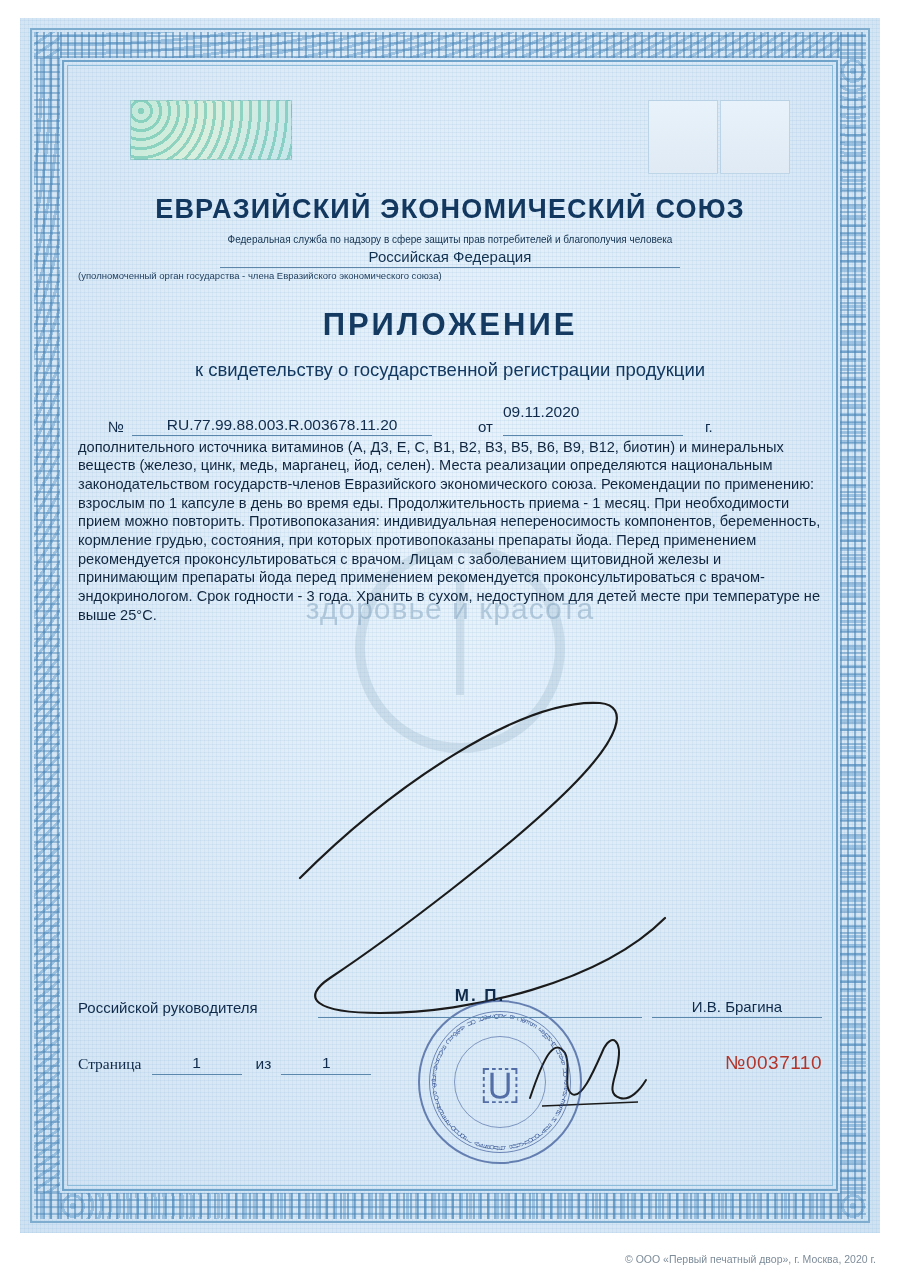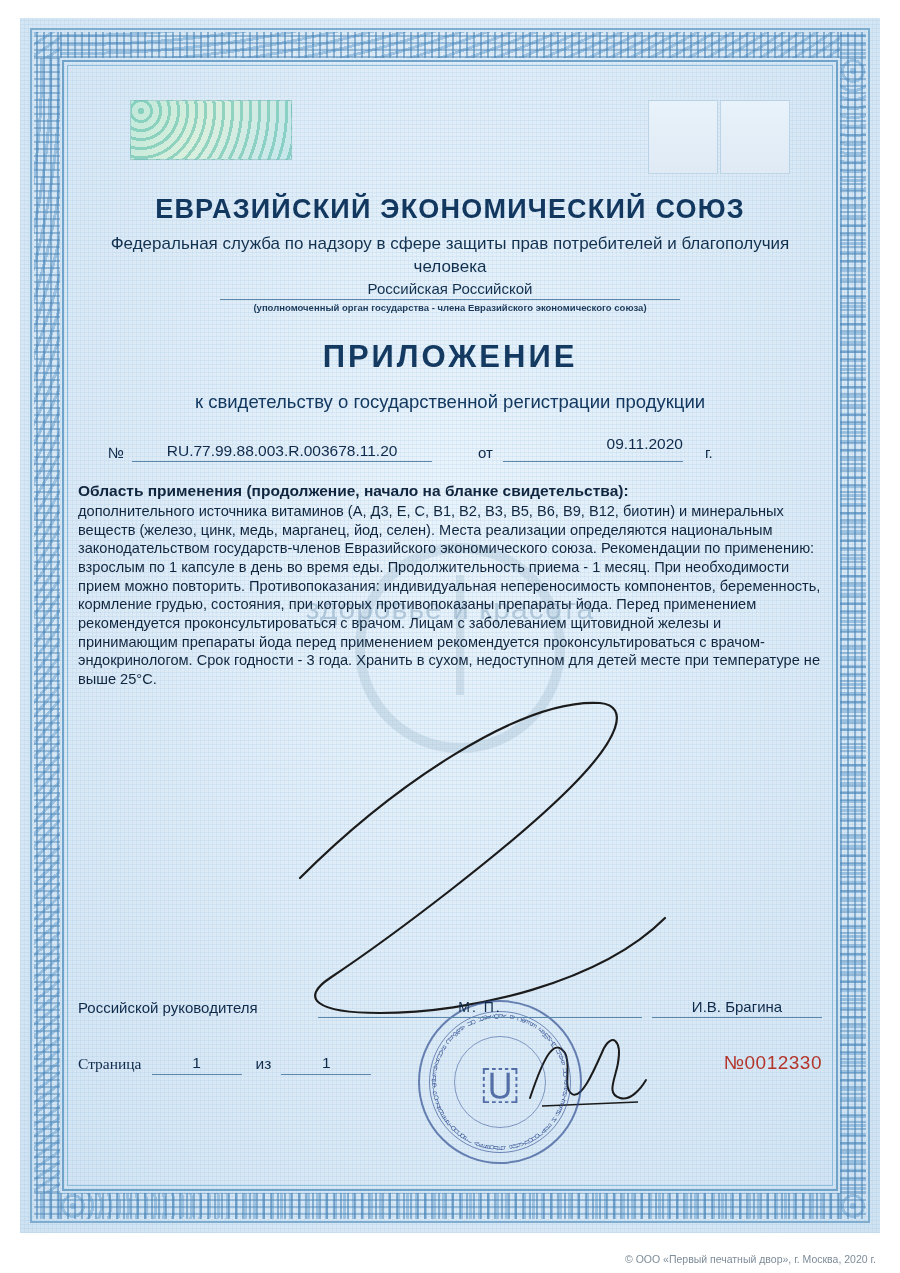--- a/index.html
+++ b/index.html
@@ -143,42 +143,40 @@
   .title-eaeu {
     text-align: center;
     margin-top: 118px;
     font-size: 27px;
     font-weight: bold;
     letter-spacing: 1.2px;
     color: #133860;
   }
   .org-line {
     text-align: center;
-    font-size: 17px;
+    font-size: 10px;
     line-height: 1.35;
     margin-top: 8px;
     color: #12314f;
   }
   .state-line {
     text-align: center;
     font-size: 15px;
     margin-top: 1px;
     color: #12314f;
   }
   .rule {
     width: 460px;
     margin: 2px auto 0;
     border-bottom: 1px solid #5e86a8;
   }
   .caption-small {
-    text-align: center;
     font-size: 9.5px;
     color: #1b3a5b;
     margin-top: 2px;
-    font-weight: bold;
   }
   .prilozhenie {
     text-align: center;
     font-size: 31px;
     font-weight: bold;
     letter-spacing: 3px;
     margin-top: 26px;
     color: #143a62;
   }
   .subtitle {
@@ -202,24 +200,24 @@
     flex: 0 0 300px;
     text-align: center;
     border-bottom: 1px solid #5b87ac;
     font-size: 15.5px;
     padding-bottom: 1px;
     margin-left: 8px;
   }
   .ot-label { margin-left: 46px; padding-bottom: 1px; }
   .date-value {
     flex: 0 0 180px;
-    text-align: right;
+    text-align: left;
     border-bottom: 1px solid #5b87ac;
     font-size: 15.5px;
-    padding-bottom: 8px;
+    padding-bottom: 14px;
     margin-left: 10px;
   }
   .g-label { margin-left: 22px; padding-bottom: 1px; }
 
   
   .body-head {
     margin-top: 20px;
     font-size: 15.5px;
     font-weight: bold;
     color: #10263f;
@@ -249,23 +247,24 @@
     flex: 1 1 auto;
     border-bottom: 1px solid #5b87ac;
     height: 18px;
     margin: 0 10px;
     position: relative;
   }
   .mp {
     position: absolute;
     left: 50%;
     transform: translateX(-50%);
-    bottom: 2px;
-    font-size: 14px;
+    bottom: 11px;
+    font-size: 17px;
     letter-spacing: 2px;
+    font-weight: bold;
   }
   .sign-name {
     flex: 0 0 170px;
     text-align: center;
     border-bottom: 1px solid #5b87ac;
     padding-bottom: 2px;
     font-size: 15px;
   }
   .sign-caption-row {
     display: flex;
@@ -525,52 +524,51 @@
         <span style="transform: rotate(266.538deg) translate(0px, -68px) rotate(90deg);">)</span>
       </div>
     <div class="stamp-eagle">🇺</div>
   </div>
 
   <div class="content">
 
     <div class="title-eaeu">ЕВРАЗИЙСКИЙ ЭКОНОМИЧЕСКИЙ СОЮЗ</div>
 
     <div class="org-line">Федеральная служба по надзору в сфере защиты прав потребителей и благополучия человека</div>
-    <div class="state-line">Российская Российской</div>
+    <div class="state-line">Российская Федерация</div>
     <div class="rule"></div>
     <div class="caption-small">(уполномоченный орган государства - члена Евразийского экономического союза)</div>
 
     <div class="prilozhenie">ПРИЛОЖЕНИЕ</div>
     <div class="subtitle">к свидетельству о государственной регистрации продукции</div>
 
     <div class="num-row">
       <div class="num-label">№</div>
       <div class="num-value">RU.77.99.88.003.R.003678.11.20</div>
       <div class="ot-label">от</div>
       <div class="date-value">09.11.2020</div>
       <div class="g-label">г.</div>
     </div>
 
-    <div class="body-head">Область применения (продолжение, начало на бланке свидетельства):</div>
     <div class="body-text">дополнительного источника витаминов (А, Д3, Е, С, В1, В2, В3, В5, В6, В9, В12, биотин) и минеральных веществ (железо, цинк, медь, марганец, йод, селен). Места реализации определяются национальным законодательством государств-членов Евразийского экономического союза. Рекомендации по применению: взрослым по 1 капсуле в день во время еды. Продолжительность приема - 1 месяц. При необходимости прием можно повторить. Противопоказания: индивидуальная непереносимость компонентов, беременность, кормление грудью, состояния, при которых противопоказаны препараты йода. Перед применением рекомендуется проконсультироваться с врачом. Лицам с заболеванием щитовидной железы и принимающим препараты йода перед применением рекомендуется проконсультироваться с врачом-эндокринологом. Срок годности - 3 года. Хранить в сухом, недоступном для детей месте при температуре не выше 25°С.</div>
 
     <div class="sign-block">
       <div class="sign-row">
         <div class="sign-post">Российской  руководителя</div>
         <div class="sign-line-1">
           <span class="mp">М. П.</span>
         </div>
         <div class="sign-name">И.В. Брагина</div>
       </div>
 
       <div class="page-row">
         <div class="page-label">Страница</div>
         <div class="page-num">1</div>
         <div class="iz-label">из</div>
         <div class="page-total">1</div>
-        <div class="blank-serial">№0012330</div>
+        <div class="blank-serial">№0037110</div>
       </div>
     </div>
 
   </div>
 </div>
 
 <div class="footer">© ООО «Первый печатный двор», г. Москва, 2020 г.</div>
 
 </body></html>

